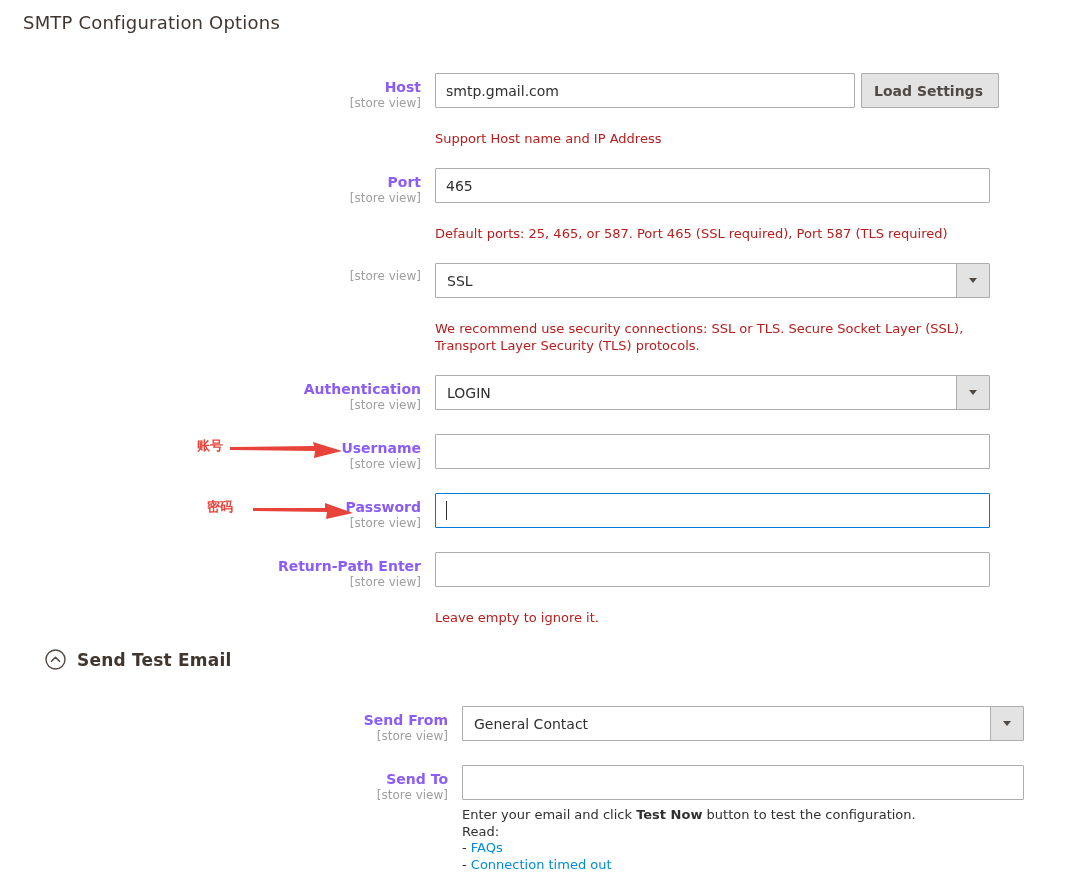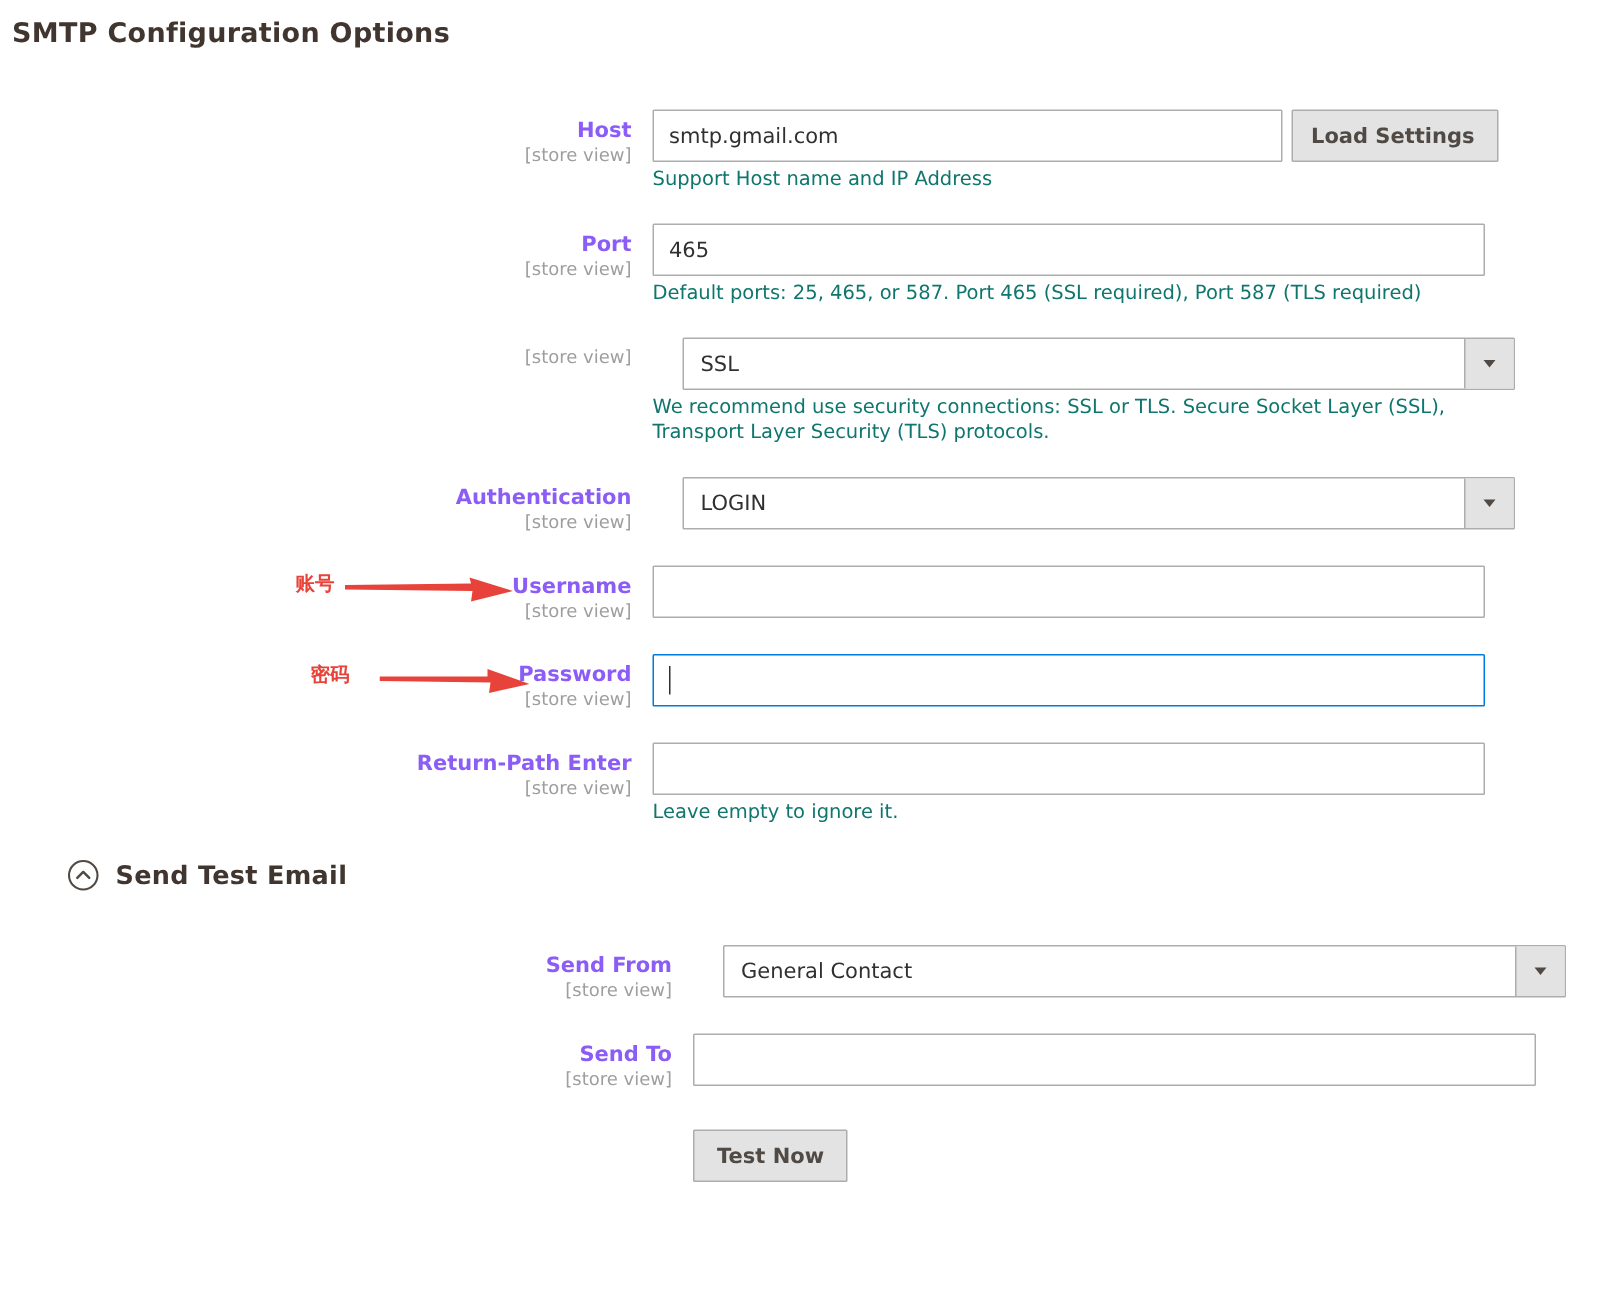--- a/index.html
+++ b/index.html
@@ -7,22 +7,22 @@
   body {
     font-family:"DejaVu Sans","Liberation Sans",sans-serif;
     color:#303030;
     width:1065px; height:873px;
     position:relative;
     overflow:hidden;
   }
   .page { position:relative; width:1065px; padding:12px 0 0 0; }
 
   .page-title {
-    font-size:18px; font-weight:bold; color:#41362f;
-    padding-left:8px; margin-bottom:40px; letter-spacing:.2px;
+    font-size:18px; font-weight:normal; color:#41362f;
+    padding-left:23px; margin-bottom:40px; letter-spacing:.2px;
   }
 
   
   .row { display:flex; align-items:flex-start; position:relative; }
   .row.s1 { margin-bottom:21px; }
   .label-col { width:421px; text-align:right; padding-top:6px; flex:none; }
   .s2 .label-col { width:448px; }
   .field-col { margin-left:14px; flex:none; }
   .field-label { font-size:14px; font-weight:bold; color:#8b5cf6; line-height:17px; display:block; }
   .scope { font-size:12px; color:#9e9e9e; line-height:15px; display:block; }
@@ -40,33 +40,33 @@
   .input-wrap { position:relative; display:inline-block; vertical-align:top; }
   .text-cursor {
     position:absolute; left:11px; top:8px; width:1px; height:19px;
     background:#303030;
   }
 
   
   .select {
     height:35px; border:1px solid #adadad; background:#ffffff;
     display:flex; align-items:center; position:relative; border-radius:1px;
-    font-size:14px; color:#303030; cursor:pointer;margin-left:20px;
+    font-size:14px; color:#303030; cursor:pointer;
   }
   .select .sel-value { padding-left:11px; flex:1; }
   .select .sel-caret {
     width:33px; height:33px; flex:none; background:#e3e3e3;
     border-left:1px solid #adadad; display:flex; align-items:center; justify-content:center;
   }
   .tri-down {
     width:0; height:0; border-left:4px solid transparent; border-right:4px solid transparent;
     border-top:5px solid #514943;
   }
 
-  .note { font-size:13px; color:#0f766e; margin-top:3px; line-height:17px; }
+  .note { font-size:13px; color:#b91c1c; margin-top:22px; line-height:17px; }
   .note.narrow { width:545px; }
 
   .btn {
     background:#e3e3e3; border:1px solid #adadad; color:#514943;
     font-family:inherit; font-size:14px; font-weight:bold;
     padding:0 15px; height:35px; cursor:pointer; border-radius:1px;
   }
   .btn-inline { margin-left:6px; vertical-align:top;padding-left:12px; }
 
   .field-with-btn { display:flex; align-items:flex-start; }
@@ -220,20 +220,26 @@
     </div>
   </div>
 
   <div class="row s2">
     <div class="label-col">
       <span class="field-label">Send To</span>
       <span class="scope">[store view]</span>
     </div>
     <div class="field-col">
       <input type="text" class="text-input w-538" value="" style="">
+      <div class="help-block">
+        <div class="help-line"><span>Enter your email and click </span><b>Test Now</b><span> button to test the configuration.</span></div>
+        <div class="help-line">Read:</div>
+        <div class="help-line"><span>- </span><a>FAQs</a></div>
+        <div class="help-line"><span>- </span><a>Connection timed out</a></div>
+      </div>
     </div>
   </div>
 
   <div class="test-btn-row">
     <button class="btn">Test Now</button>
   </div>
 
 </div>
 
 </body></html>

